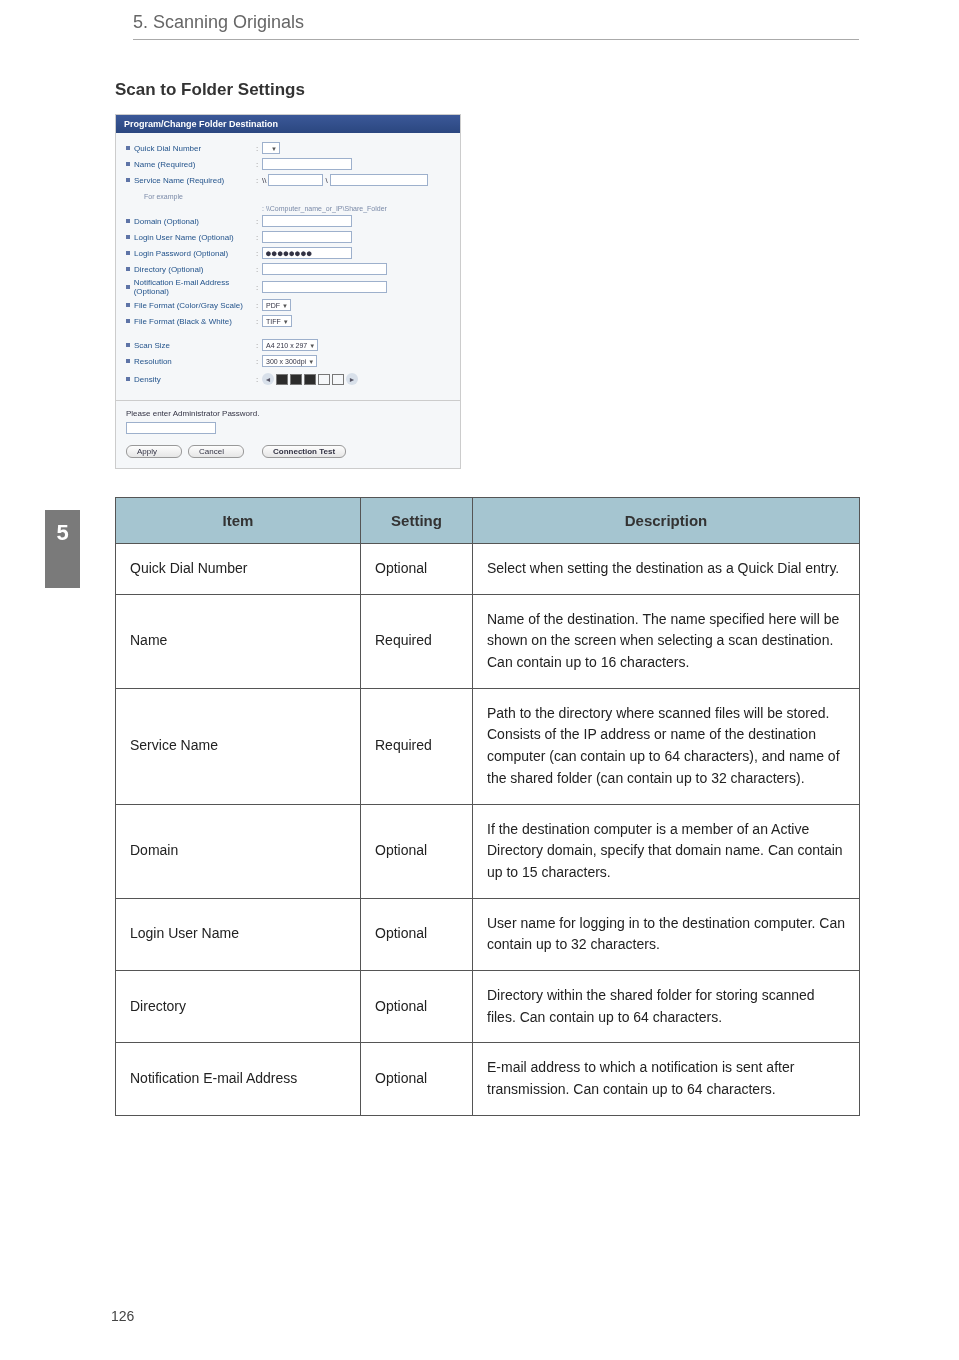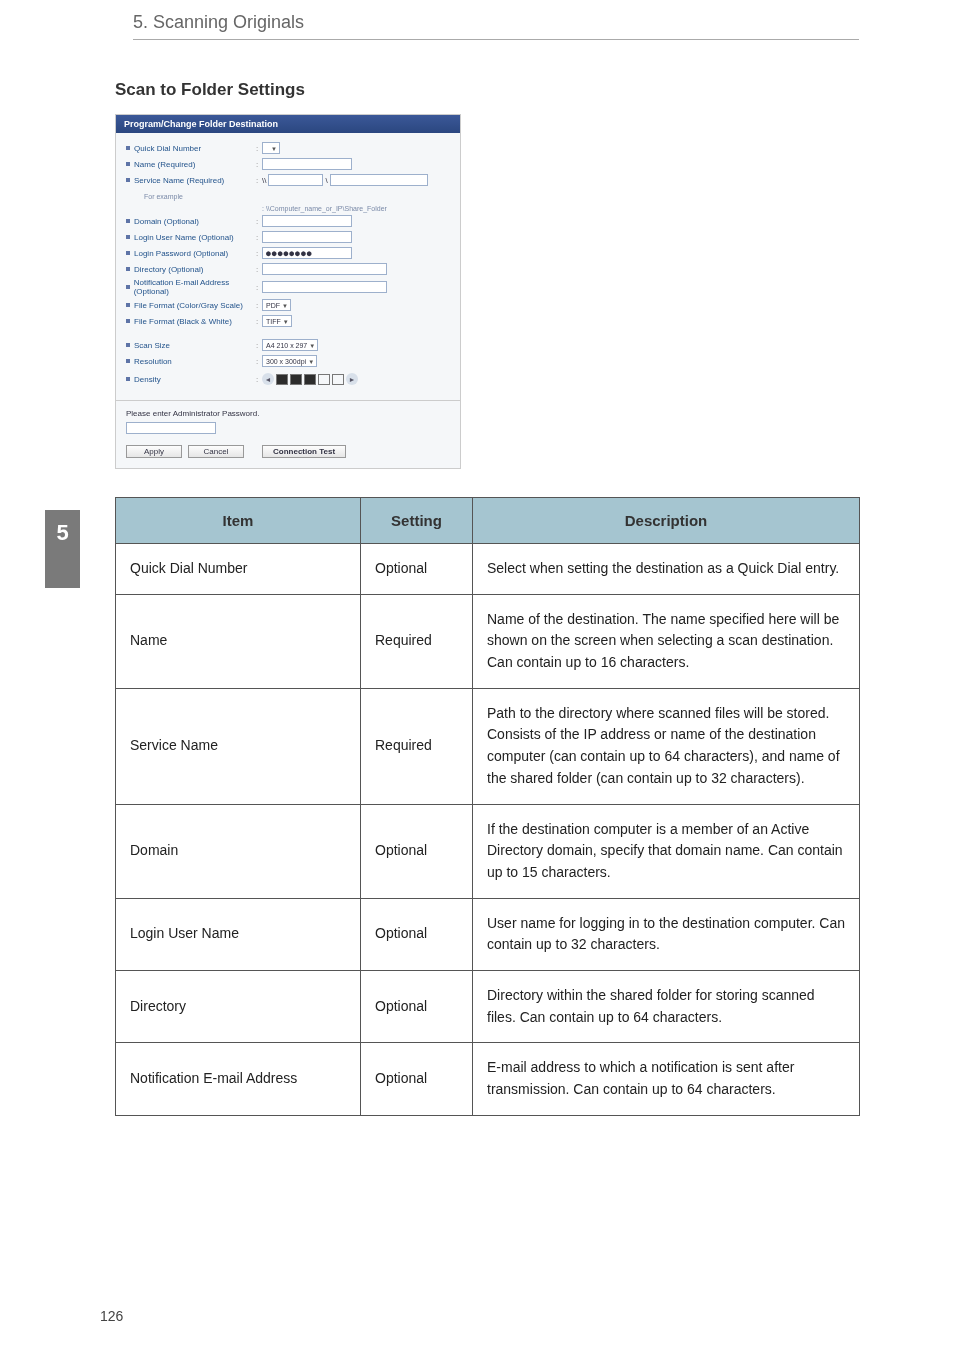--- a/index.html
+++ b/index.html
@@ -104,25 +104,25 @@
     margin-top: 8px;
     padding: 8px 10px 0 10px;
     font-size: 8px;
     color:#334;
   }
   .panel-foot .p-input { flex: 0 0 90px; }
   .p-btns { margin-top: 10px; display:flex; gap:6px; }
   .p-btn {
     background: linear-gradient(#fdfdfd,#e6e6e6);
     border:1px solid #999;
-    border-radius:0;
+    border-radius:6px;
     font-size:8px;
     padding: 1px 10px;
     min-width:56px;
-    text-align:center;
+    text-align:left;
   }
   .p-btn.bold { font-weight:bold; }
   
   table.settings {
     width: 100%;
     border-collapse: collapse;
     font-size: 14px;
   }
   table.settings th {
     background: #a5c5d0;
@@ -135,21 +135,21 @@
   table.settings td {
     border: 1px solid #555;
     padding: 14px 14px;
     vertical-align: middle;
     line-height: 1.55;
   }
   table.settings td.item { width: 245px; }
   table.settings td.setting { width: 112px; }
   .page-number {
     position: absolute;
-    left: 100px;
+    left: 111px;
     bottom: 36px;
     font-size: 14px;
     color: #444;
   }
 </style>
 </head>
 <body>
 
 <div class="header">
   <span>5. Scanning Originals</span>

